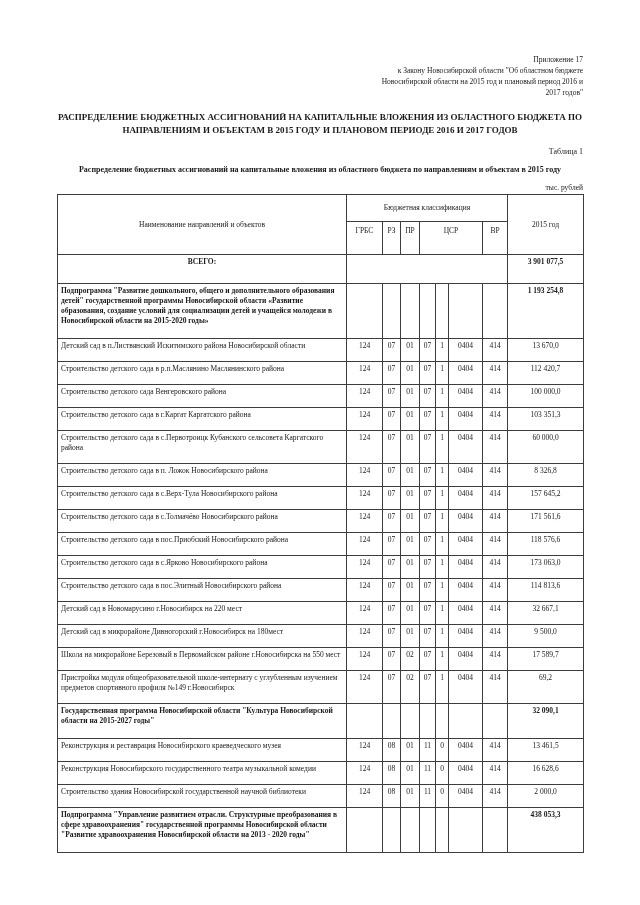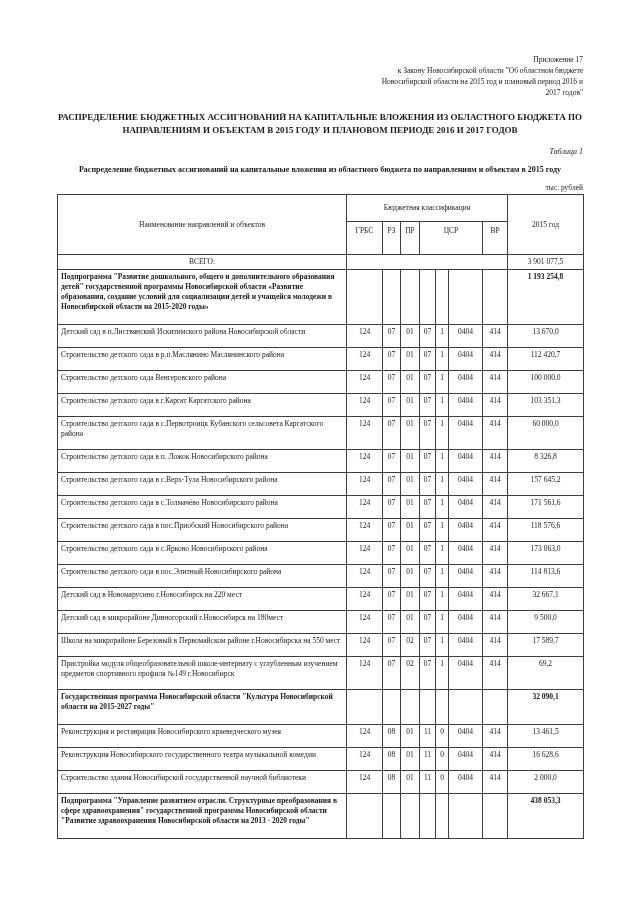--- a/index.html
+++ b/index.html
@@ -6,42 +6,42 @@
   body {
     width:640px; height:905px; background:#ffffff; overflow:hidden;
     font-family:"Liberation Serif","DejaVu Serif",serif; color:#1a1a1a;
     -webkit-font-smoothing:antialiased;
   }
   .page { position:relative; width:640px; height:653px; }
   .content { padding:54px 57px 0 57px; }
 
   .appendix { text-align:right; font-size:7.5px; line-height:11px; white-space:pre-line; }
   .doc-title { margin-top:13px; text-align:center; font-weight:bold; font-size:9px; line-height:12.5px; }
-  .table-label { margin-top:11px; text-align:right; font-size:8px; line-height:10px;font-style:italic; }
+  .table-label { margin-top:11px; text-align:right; font-size:8px; line-height:10px; }
   .doc-subtitle { margin-top:8px; text-align:center; font-weight:bold; font-size:8px; line-height:10px; }
   .units { margin-top:8px; margin-bottom:2px; text-align:right; font-size:7.5px; line-height:9px; }
 
   table.budget {
     border-collapse:collapse; table-layout:fixed; width:526px;
   }
   table.budget th, table.budget td {
     border:1px solid #3d3d3d; font-size:7.5px; line-height:10px;
     padding:2px 3px; vertical-align:top; word-wrap:break-word;
   }
   table.budget thead th { font-weight:normal; text-align:center; vertical-align:middle; }
   table.budget thead tr.hdr1 th { height:22px; }
   table.budget thead tr.hdr2 th { height:26px; vertical-align:top; padding-top:4px; }
 
   td.c-name   { text-align:left; }
   td.c-code   { text-align:center; }
   td.c-amount { text-align:center; }
 
   tr.item td    { padding-bottom:10px; }
   tr.section td { font-weight:bold; padding-bottom:12px; }
-  tr.total td   { font-weight:normal; padding-bottom:2px; }
+  tr.total td   { font-weight:bold; padding-bottom:16px; }
   tr.total td.c-name { text-align:center; }
 
   .footer { margin-top:26px; text-align:center; font-size:7.5px; color:#1a1a1a; }
 </style>
 </head>
 <body>
 
 <div class="page">
   <div class="content">
 

